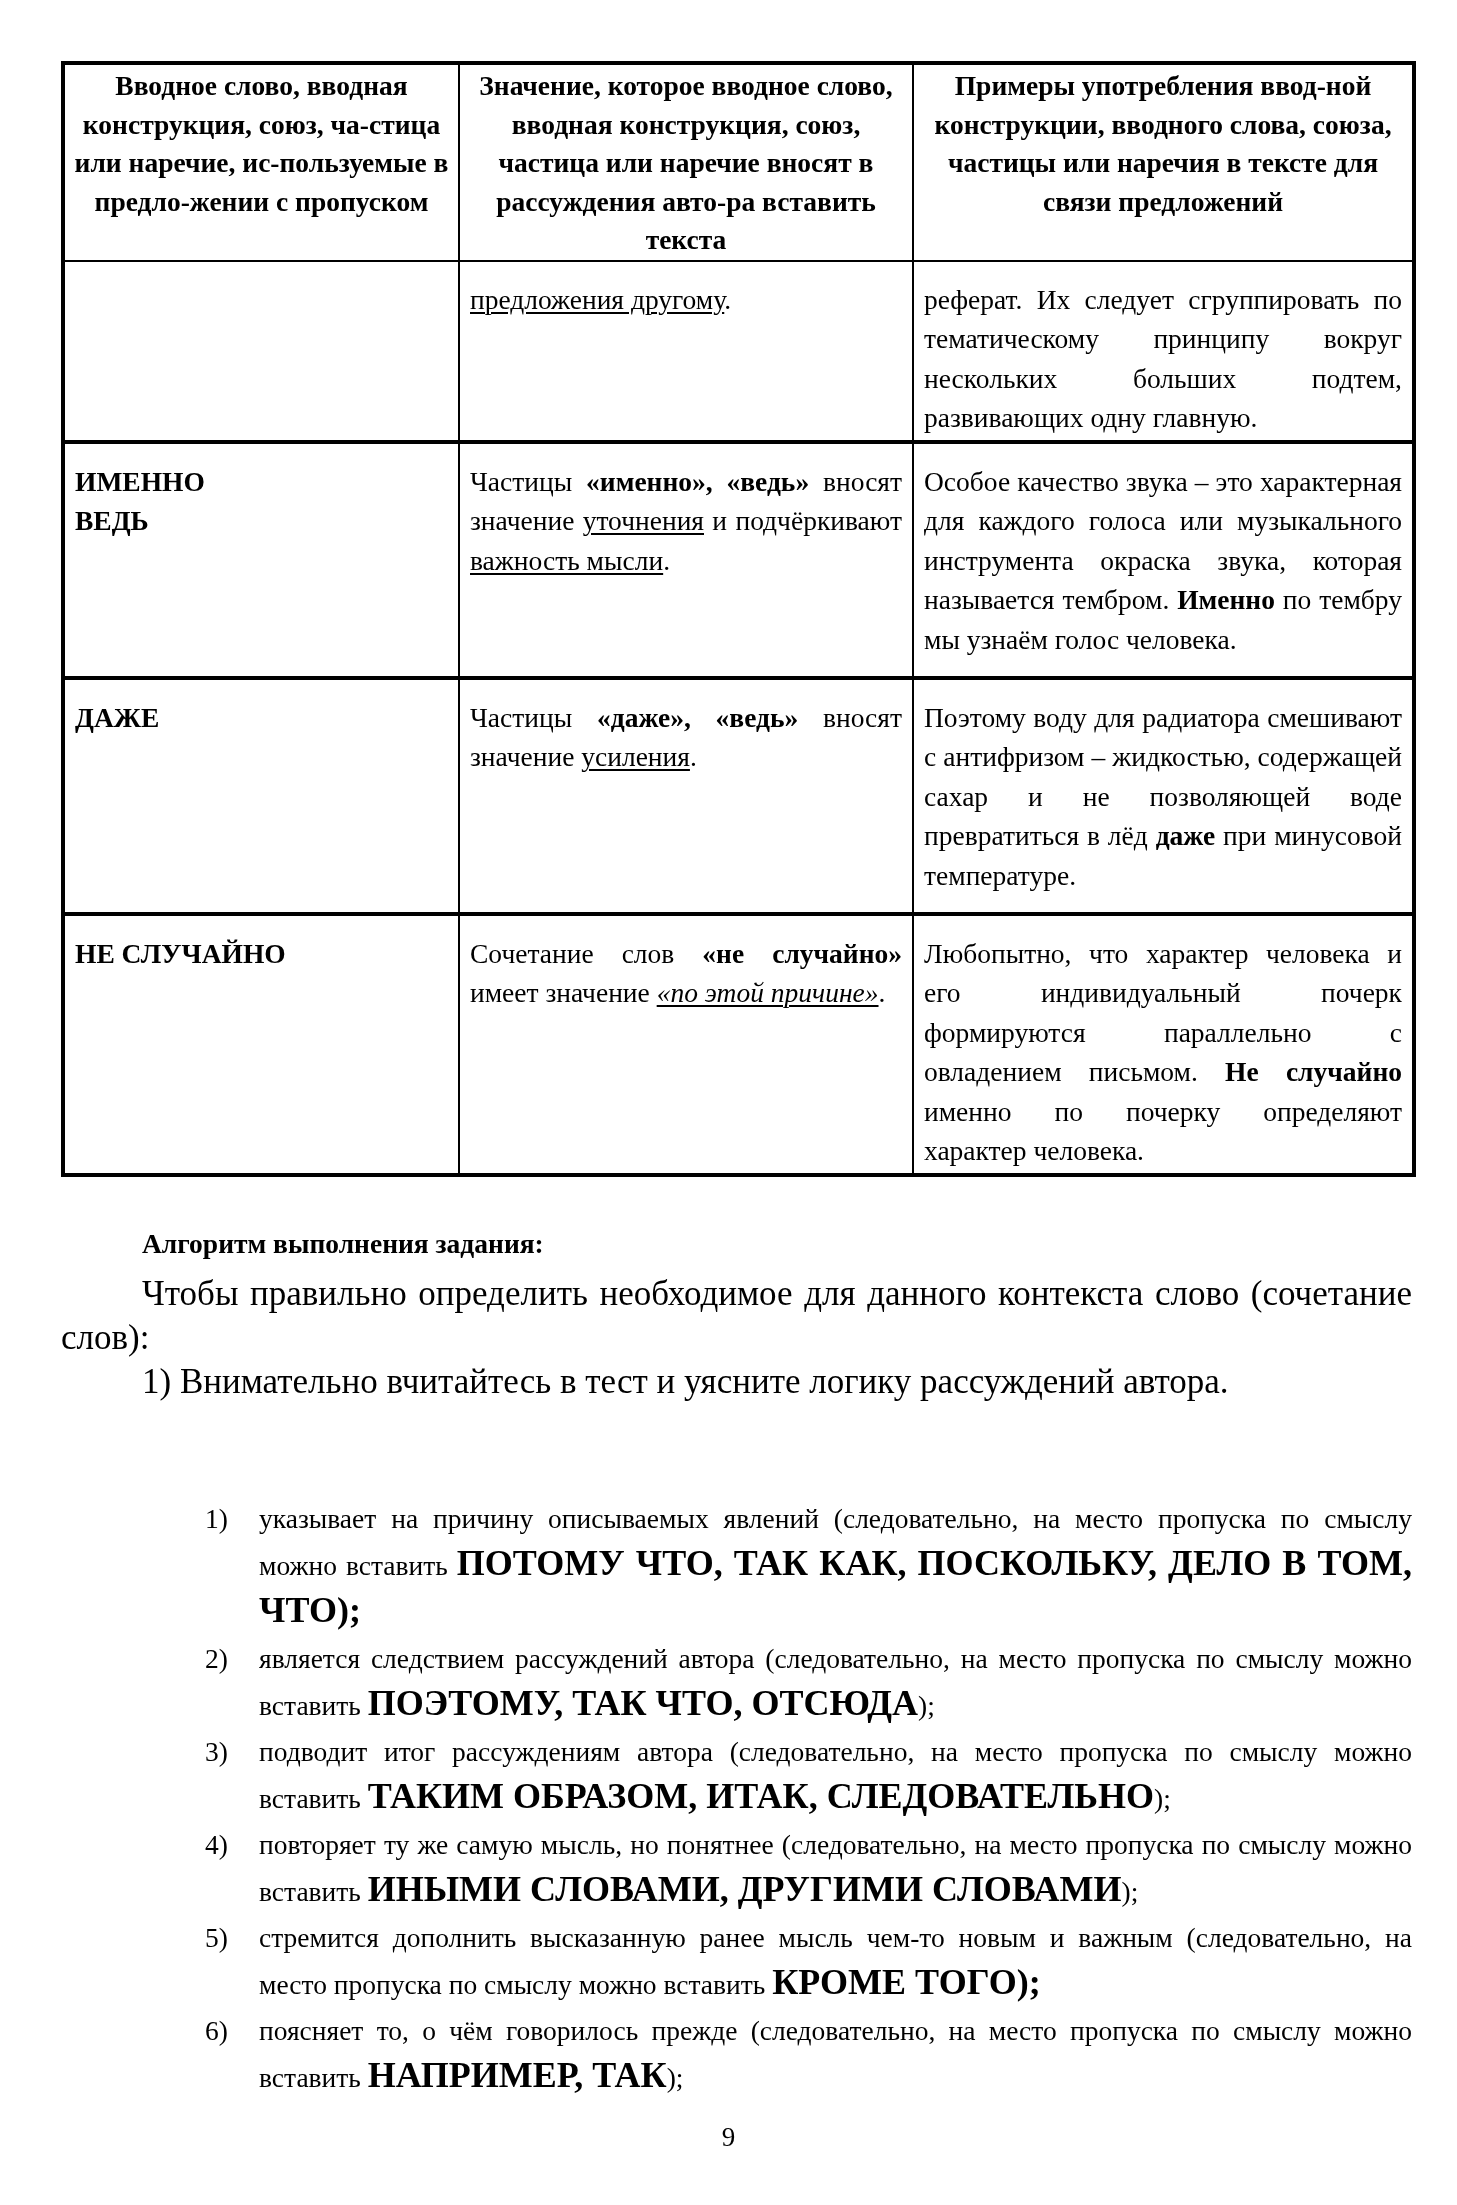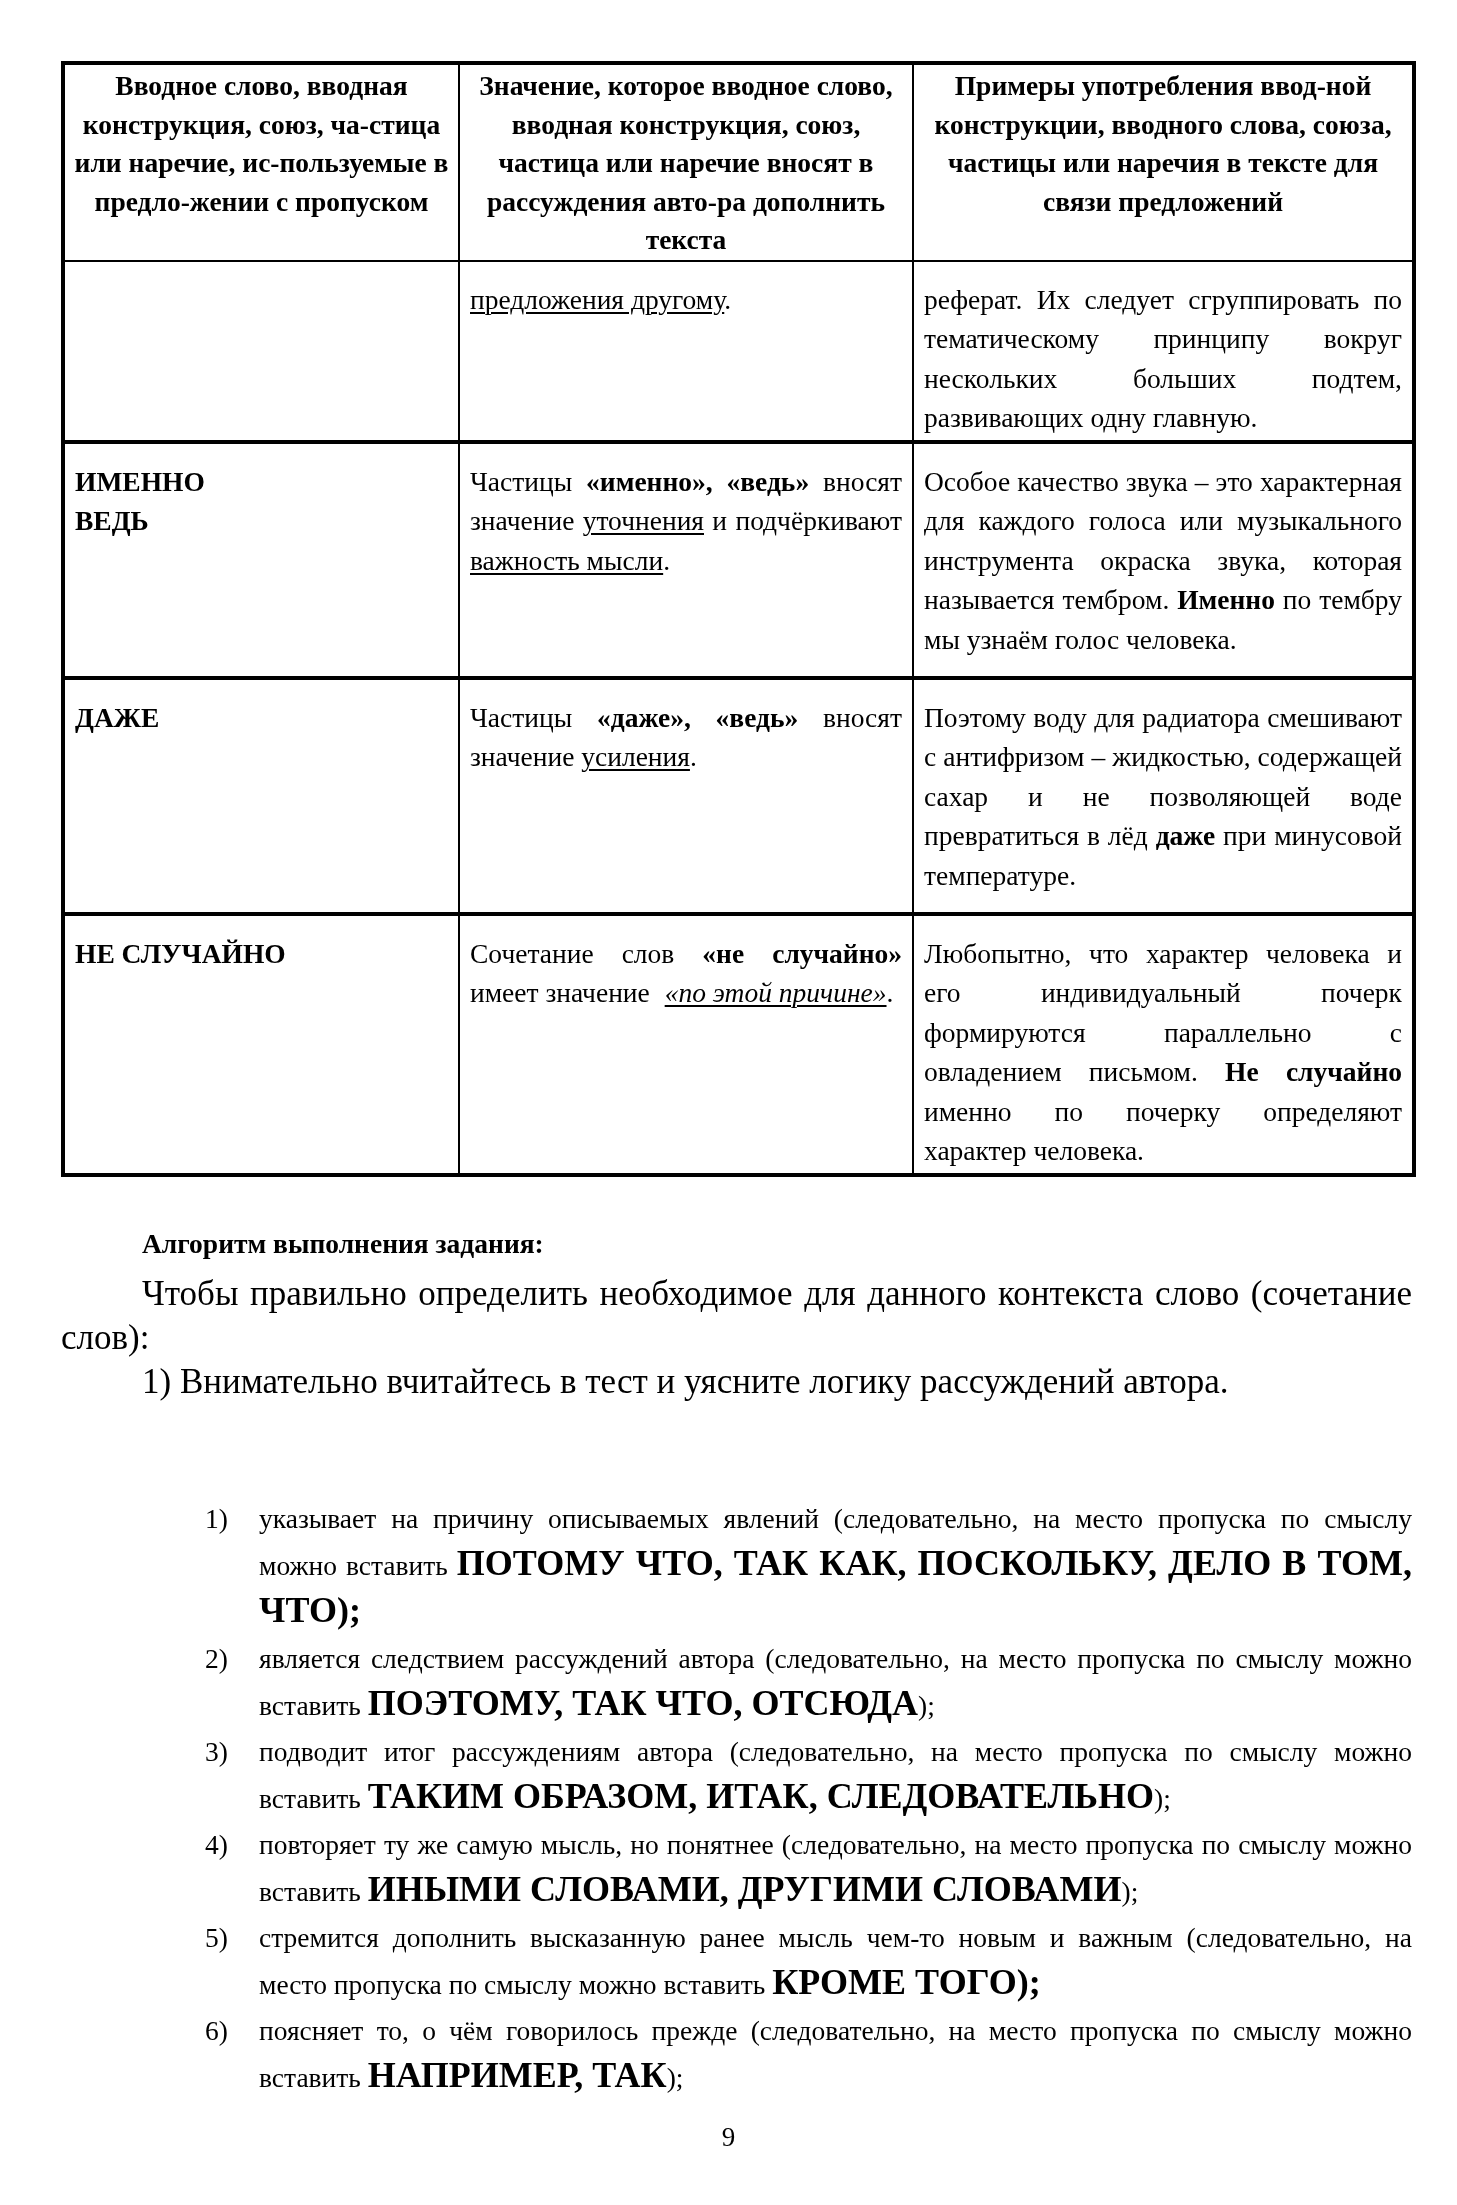--- a/index.html
+++ b/index.html
@@ -19,21 +19,21 @@
   }
   table.main thead th { font-weight: bold; text-align: center; line-height: 38.5px; padding: 2px 6px 0 6px; border-bottom-width: 2px; }
   table.main tr.row-thick td { border-top: 4px solid #000; }
   table.main { border: 4px solid #000; }
   col.c1 { width: 396px; } col.c2 { width: 454px; } col.c3 { width: 501px; }
 
   td.word { font-weight: bold; white-space: pre-line; }
   td.meaning, td.example { text-align: justify; }
   .u { text-decoration: underline; text-underline-offset: 3px; text-decoration-thickness: 2px; }
   .b { font-weight: bold; }
-  .i { font-style: italic; margin-left: 8px; }
+  .i { font-style: italic; }
 
   .text { position: absolute; left: 61px; width: 1351px; font-size: 35px; line-height: 44px; text-align: justify; }
   .heading { position: absolute; left: 142px; top: 1228px; font-size: 27.5px; font-weight: bold; }
   .para { text-indent: 81px; }
   .list { position: absolute; left: 205px; top: 1497px; width: 1207px; font-size: 27.5px; line-height: 44px; }
   .list .li { position: relative; padding-left: 54px; text-align: justify; margin-bottom: 2px; }
   .list .num { position: absolute; left: 0; top: 0; }
   .caps { font-weight: bold; font-size: 36px; }
   .page-num { position: absolute; top: 2122px; left: 0; width: 1457px; text-align: center; font-size: 27px; }
 </style>
@@ -44,21 +44,21 @@
 
   <table class="main">
     <colgroup>
         <col class="c1">
         <col class="c2">
         <col class="c3">
       </colgroup>
     <thead>
       <tr>
         <th>Вводное слово, вводная конструкция, союз, ча-стица или наречие, ис-пользуемые в предло-жении с пропуском</th>
-        <th>Значение, которое вводное слово, вводная конструкция, союз, частица или наречие вносят в рассуждения авто-ра дополнить текста</th>
+        <th>Значение, которое вводное слово, вводная конструкция, союз, частица или наречие вносят в рассуждения авто-ра вставить текста</th>
         <th>Примеры употребления ввод-ной конструкции, вводного слова, союза, частицы или наречия в тексте для связи предложений</th>
       </tr>
     </thead>
     <tbody>
       <tr style="height:145px">
         <td class="word"></td>
         <td class="meaning"><span class="u">предложения другому</span><span>.</span></td>
         <td class="example">реферат. Их следует сгруппировать по тематическому принципу вокруг нескольких больших подтем, развивающих одну главную.</td>
       </tr>
       <tr class="row-thick" style="height:236px">

